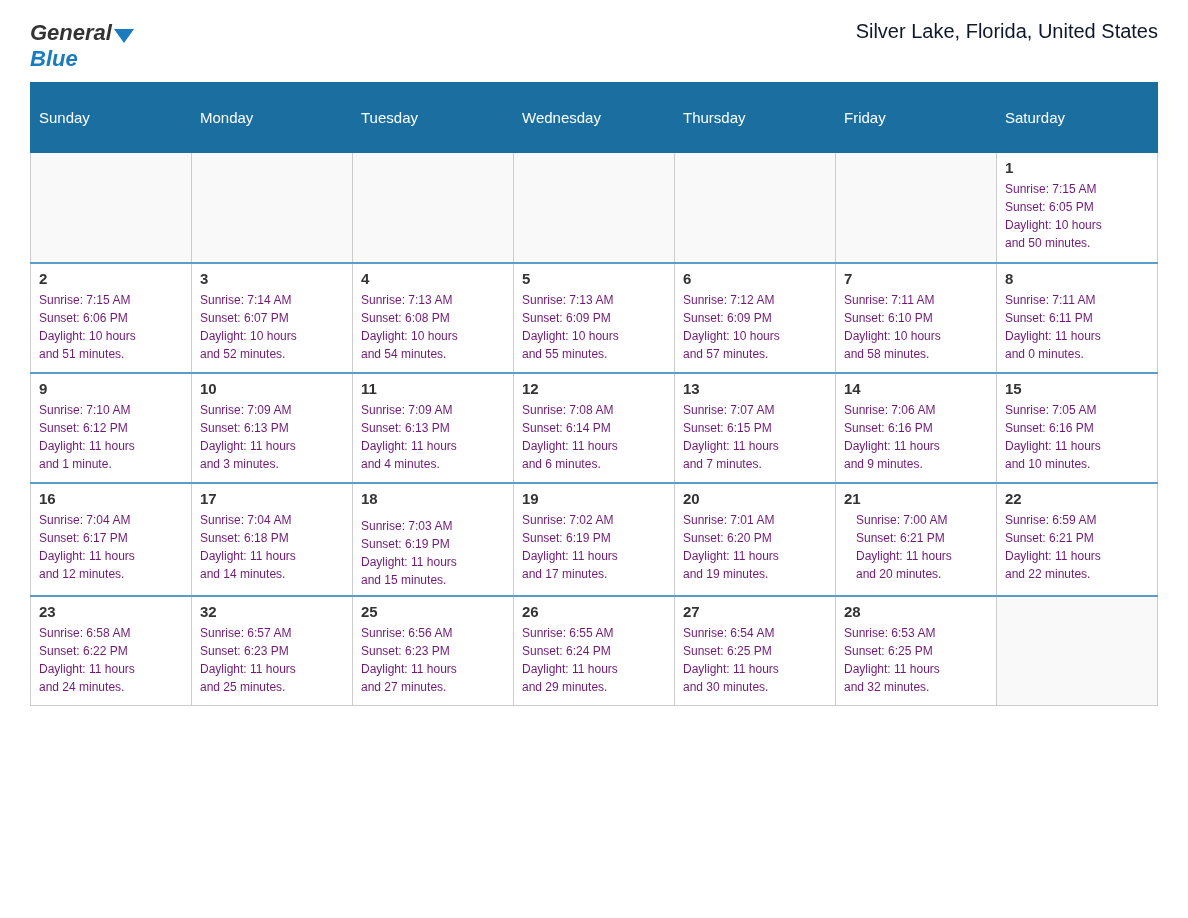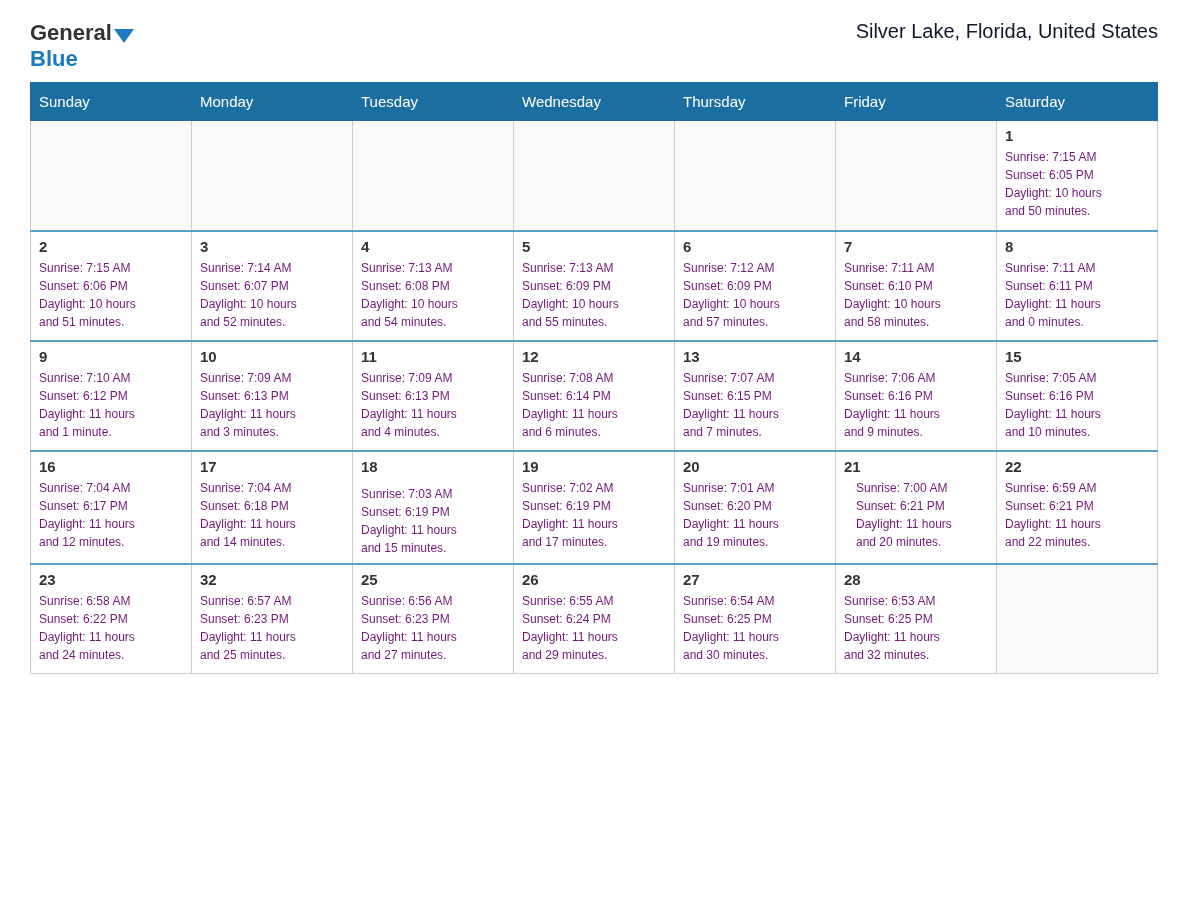--- a/index.html
+++ b/index.html
@@ -12,20 +12,21 @@
     .header {
       display: flex;
       justify-content: space-between;
       align-items: flex-start;
       margin-bottom: 10px;
     }
     .logo {
       display: flex;
       align-items: center;
       gap: 4px;
+      font-style: italic;
     }
     .logo-text-general {
       font-size: 22px;
       font-weight: bold;
       color: #333;
     }
     .logo-text-blue {
       font-size: 22px;
       font-weight: bold;
       color: #1a7bbf;
@@ -53,21 +54,21 @@
       color: #0f172a;
     }
     .calendar {
       width: 100%;
       border-collapse: collapse;
       margin-top: 10px;
     }
     .calendar thead tr th {
       background-color: #1a6fa0;
       color: #fff;
-      padding: 10px 8px;
+      padding: 26px 8px;
       text-align: left;
       font-size: 15px;
       font-weight: normal;
       border: 1px solid #1a6fa0;
     }
     .calendar tbody tr td {
       border: 1px solid #ccc;
       vertical-align: top;
       padding: 6px 8px;
       font-size: 12.5px;

